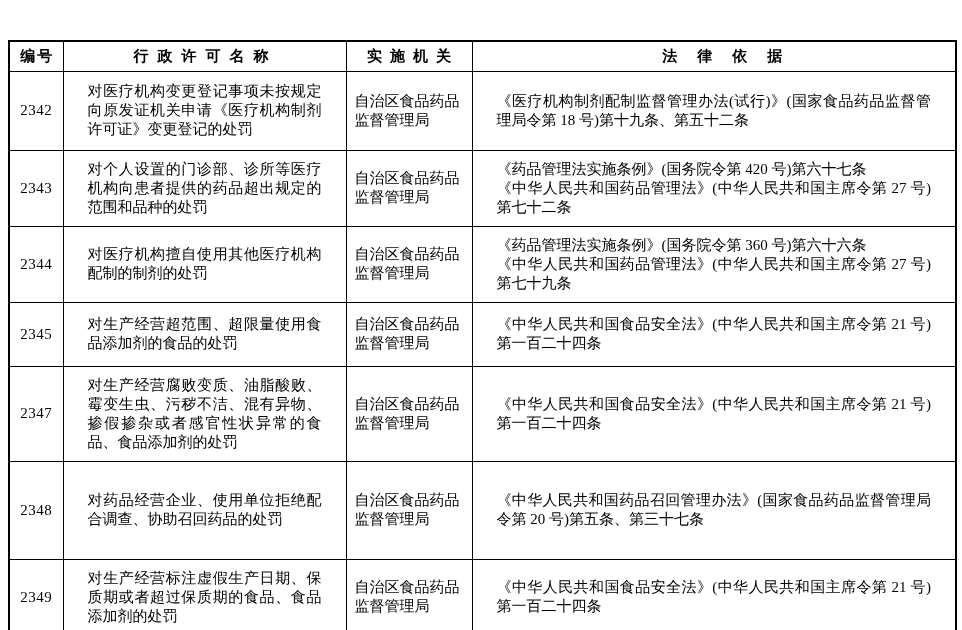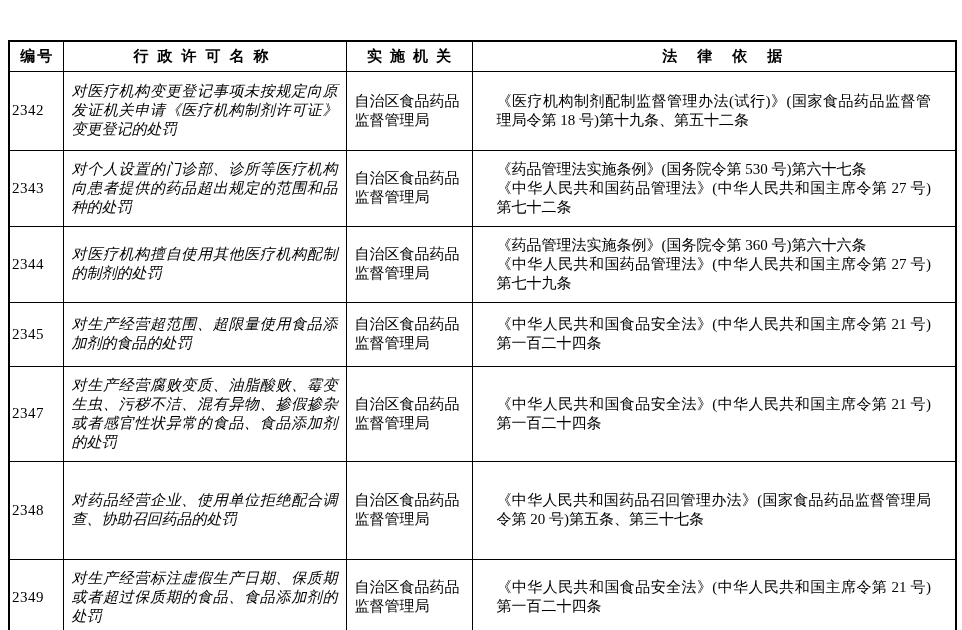--- a/index.html
+++ b/index.html
@@ -49,29 +49,28 @@
     text-align: center;
     padding: 2px 2px;
     white-space: nowrap;
   }
   th.h-id     { letter-spacing: 2px;  padding-left: 4px;  }
   th.h-name   { letter-spacing: 9px;  padding-left: 4px; }
   th.h-agency { letter-spacing: 8px;  padding-left: 10px; }
   th.h-legal  { letter-spacing: 20px; padding-left: 39px; }
 
   td.c-id {
-    text-align: left;
+    text-align: center;
     padding: 0 2px;
     font-size: 14px;
     letter-spacing: 0.5px;
   }
   td.c-name {
     text-align: justify;
-    padding: 9px 8px;
-    font-style: italic;
+    padding: 9px 24px;
   }
   td.c-agency {
     text-align: left;
     padding: 9px 8px;
   }
   td.c-legal {
     text-align: justify;
     padding: 9px 24px;
   }
   td.c-legal .legal-line {
@@ -112,21 +111,21 @@
           <td class="c-agency">自治区食品药品监督管理局</td>
           <td class="c-legal">
             <div class="legal-line">《医疗机构制剂配制监督管理办法(试行)》(国家食品药品监督管理局令第 18 号)第十九条、第五十二条</div>
           </td>
         </tr>
         <tr>
           <td class="c-id">2343</td>
           <td class="c-name">对个人设置的门诊部、诊所等医疗机构向患者提供的药品超出规定的范围和品种的处罚</td>
           <td class="c-agency">自治区食品药品监督管理局</td>
           <td class="c-legal">
-            <div class="legal-line">《药品管理法实施条例》(国务院令第 530 号)第六十七条</div>
+            <div class="legal-line">《药品管理法实施条例》(国务院令第 420 号)第六十七条</div>
             <div class="legal-line">《中华人民共和国药品管理法》(中华人民共和国主席令第 27 号)第七十二条</div>
           </td>
         </tr>
         <tr>
           <td class="c-id">2344</td>
           <td class="c-name">对医疗机构擅自使用其他医疗机构配制的制剂的处罚</td>
           <td class="c-agency">自治区食品药品监督管理局</td>
           <td class="c-legal">
             <div class="legal-line">《药品管理法实施条例》(国务院令第 360 号)第六十六条</div>
             <div class="legal-line">《中华人民共和国药品管理法》(中华人民共和国主席令第 27 号)第七十九条</div>

